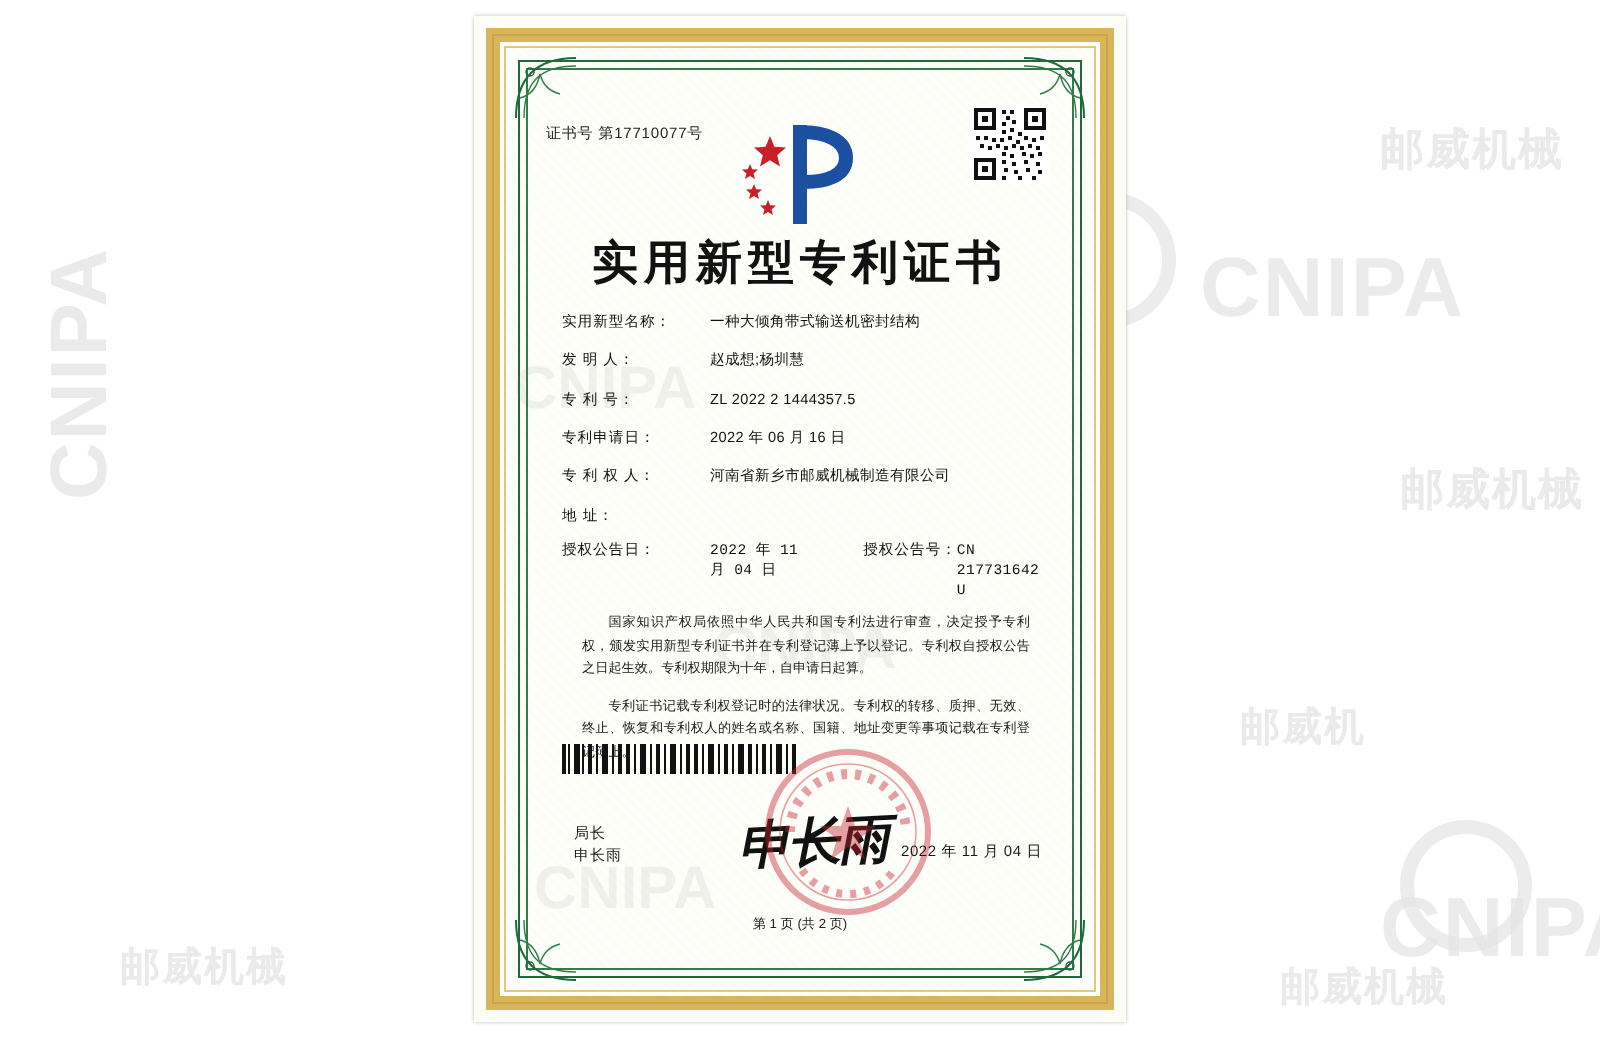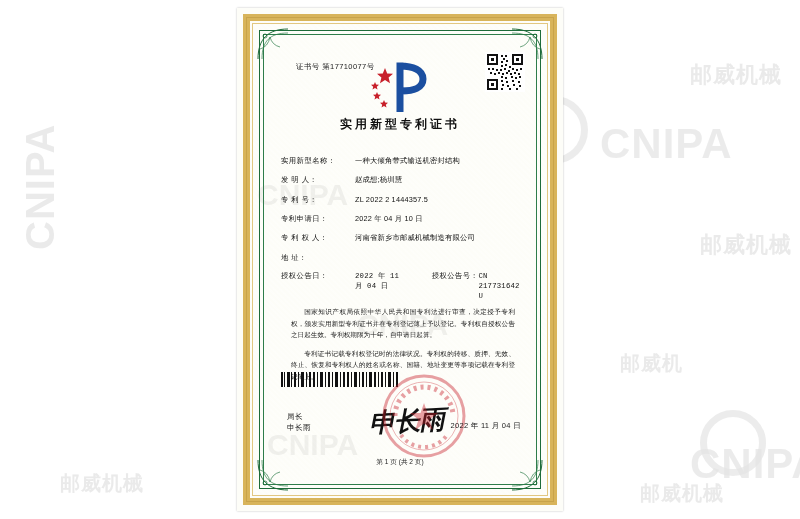--- a/index.html
+++ b/index.html
@@ -146,21 +146,20 @@
     color: #1a1a1a;
   }
 
   .cert-no {
     position: absolute;
     left: 0;
     top: 18px;
     font-size: 7.5px;
     letter-spacing: 0.4px;
     color: #222;
-    margin-left: 23px;
   }
 
   
   .qr {
     position: absolute;
     right: 2px;
     top: 8px;
     width: 40px;
     height: 40px;
     background: #ffffff;
@@ -176,21 +175,21 @@
     width: 66px;
     height: 52px;
   }
 
   .title {
     position: absolute;
     left: 0;
     right: 0;
     top: 72px;
     text-align: center;
-    font-size: 12px;
+    font-size: 23px;
     font-weight: bold;
     letter-spacing: 3px;
     color: #111;
     font-family: "DejaVu Sans", sans-serif;
   }
 
   .fields {
     position: absolute;
     left: 8px;
     right: 6px;
@@ -451,21 +450,21 @@
         <div class="frow">
           <div class="flabel">发 明 人：</div>
           <div class="fvalue">赵成想;杨圳慧</div>
         </div>
         <div class="frow">
           <div class="flabel">专 利 号：</div>
           <div class="fvalue">ZL 2022 2 1444357.5</div>
         </div>
         <div class="frow">
           <div class="flabel">专利申请日：</div>
-          <div class="fvalue">2022 年 04 月 10 日</div>
+          <div class="fvalue">2022 年 06 月 16 日</div>
         </div>
         <div class="frow">
           <div class="flabel">专 利 权 人：</div>
           <div class="fvalue">河南省新乡市邮威机械制造有限公司</div>
         </div>
         <div class="frow">
           <div class="flabel">地 址：</div>
         </div>
         <div class="frow frow-split">
           <div class="half">

